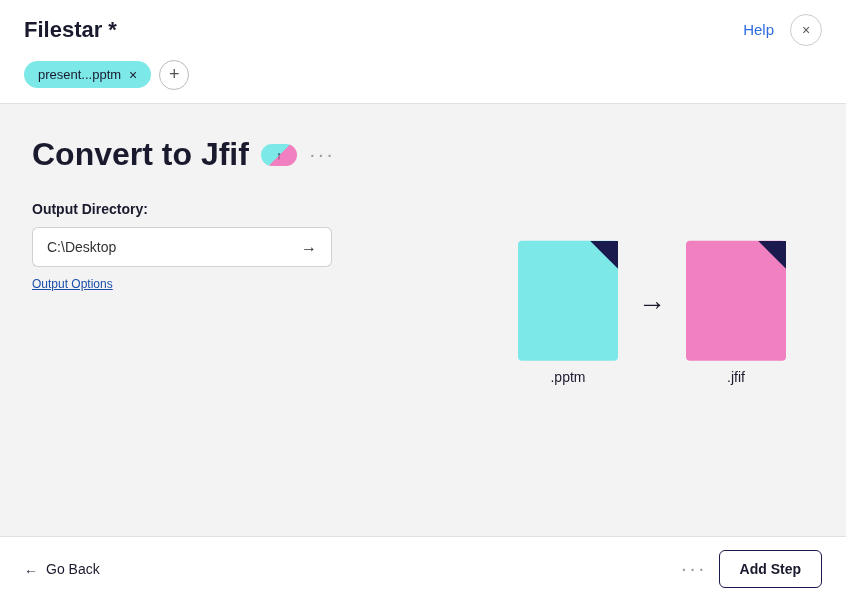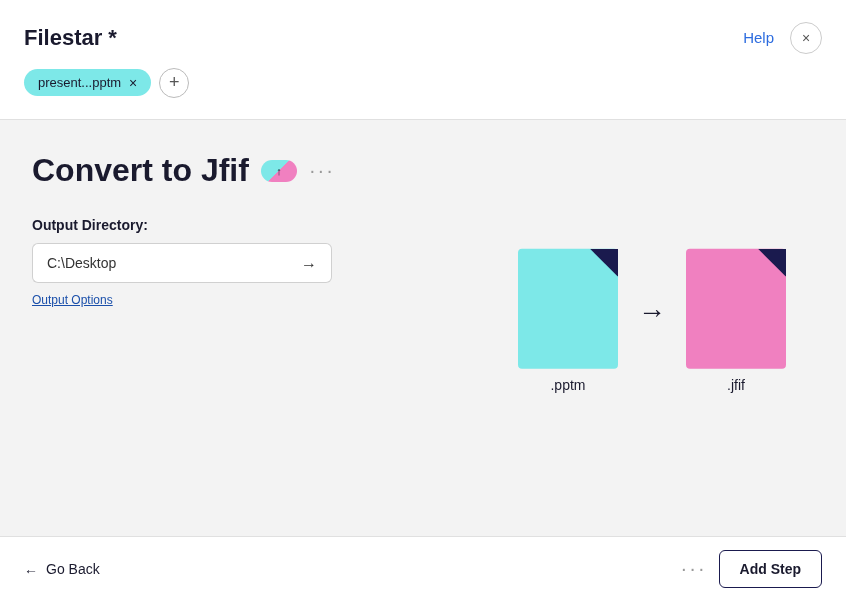--- a/index.html
+++ b/index.html
@@ -11,21 +11,21 @@
       overflow: hidden;
       display: flex;
       flex-direction: column;
     }
 
     
     .header {
       background: #ffffff;
       border-bottom: 1px solid #e0e0e0;
       padding: 0 24px;
-      height: 120px;
+      height: 104px;
       display: flex;
       flex-direction: column;
       justify-content: center;
       position: relative;
     }
     .header-top {
       display: flex;
       align-items: center;
       justify-content: space-between;
       margin-bottom: 14px;

